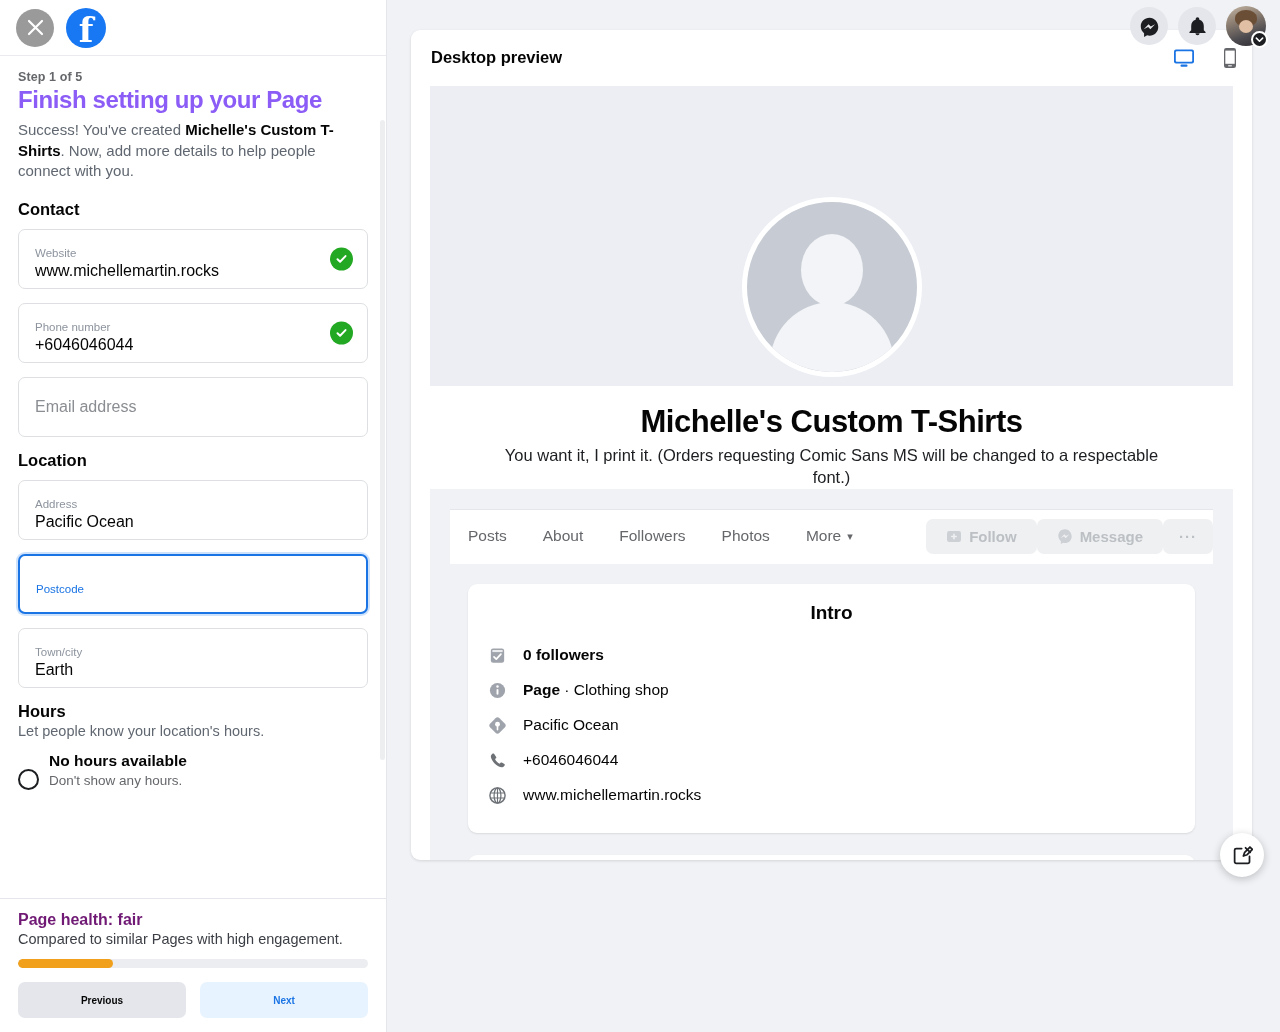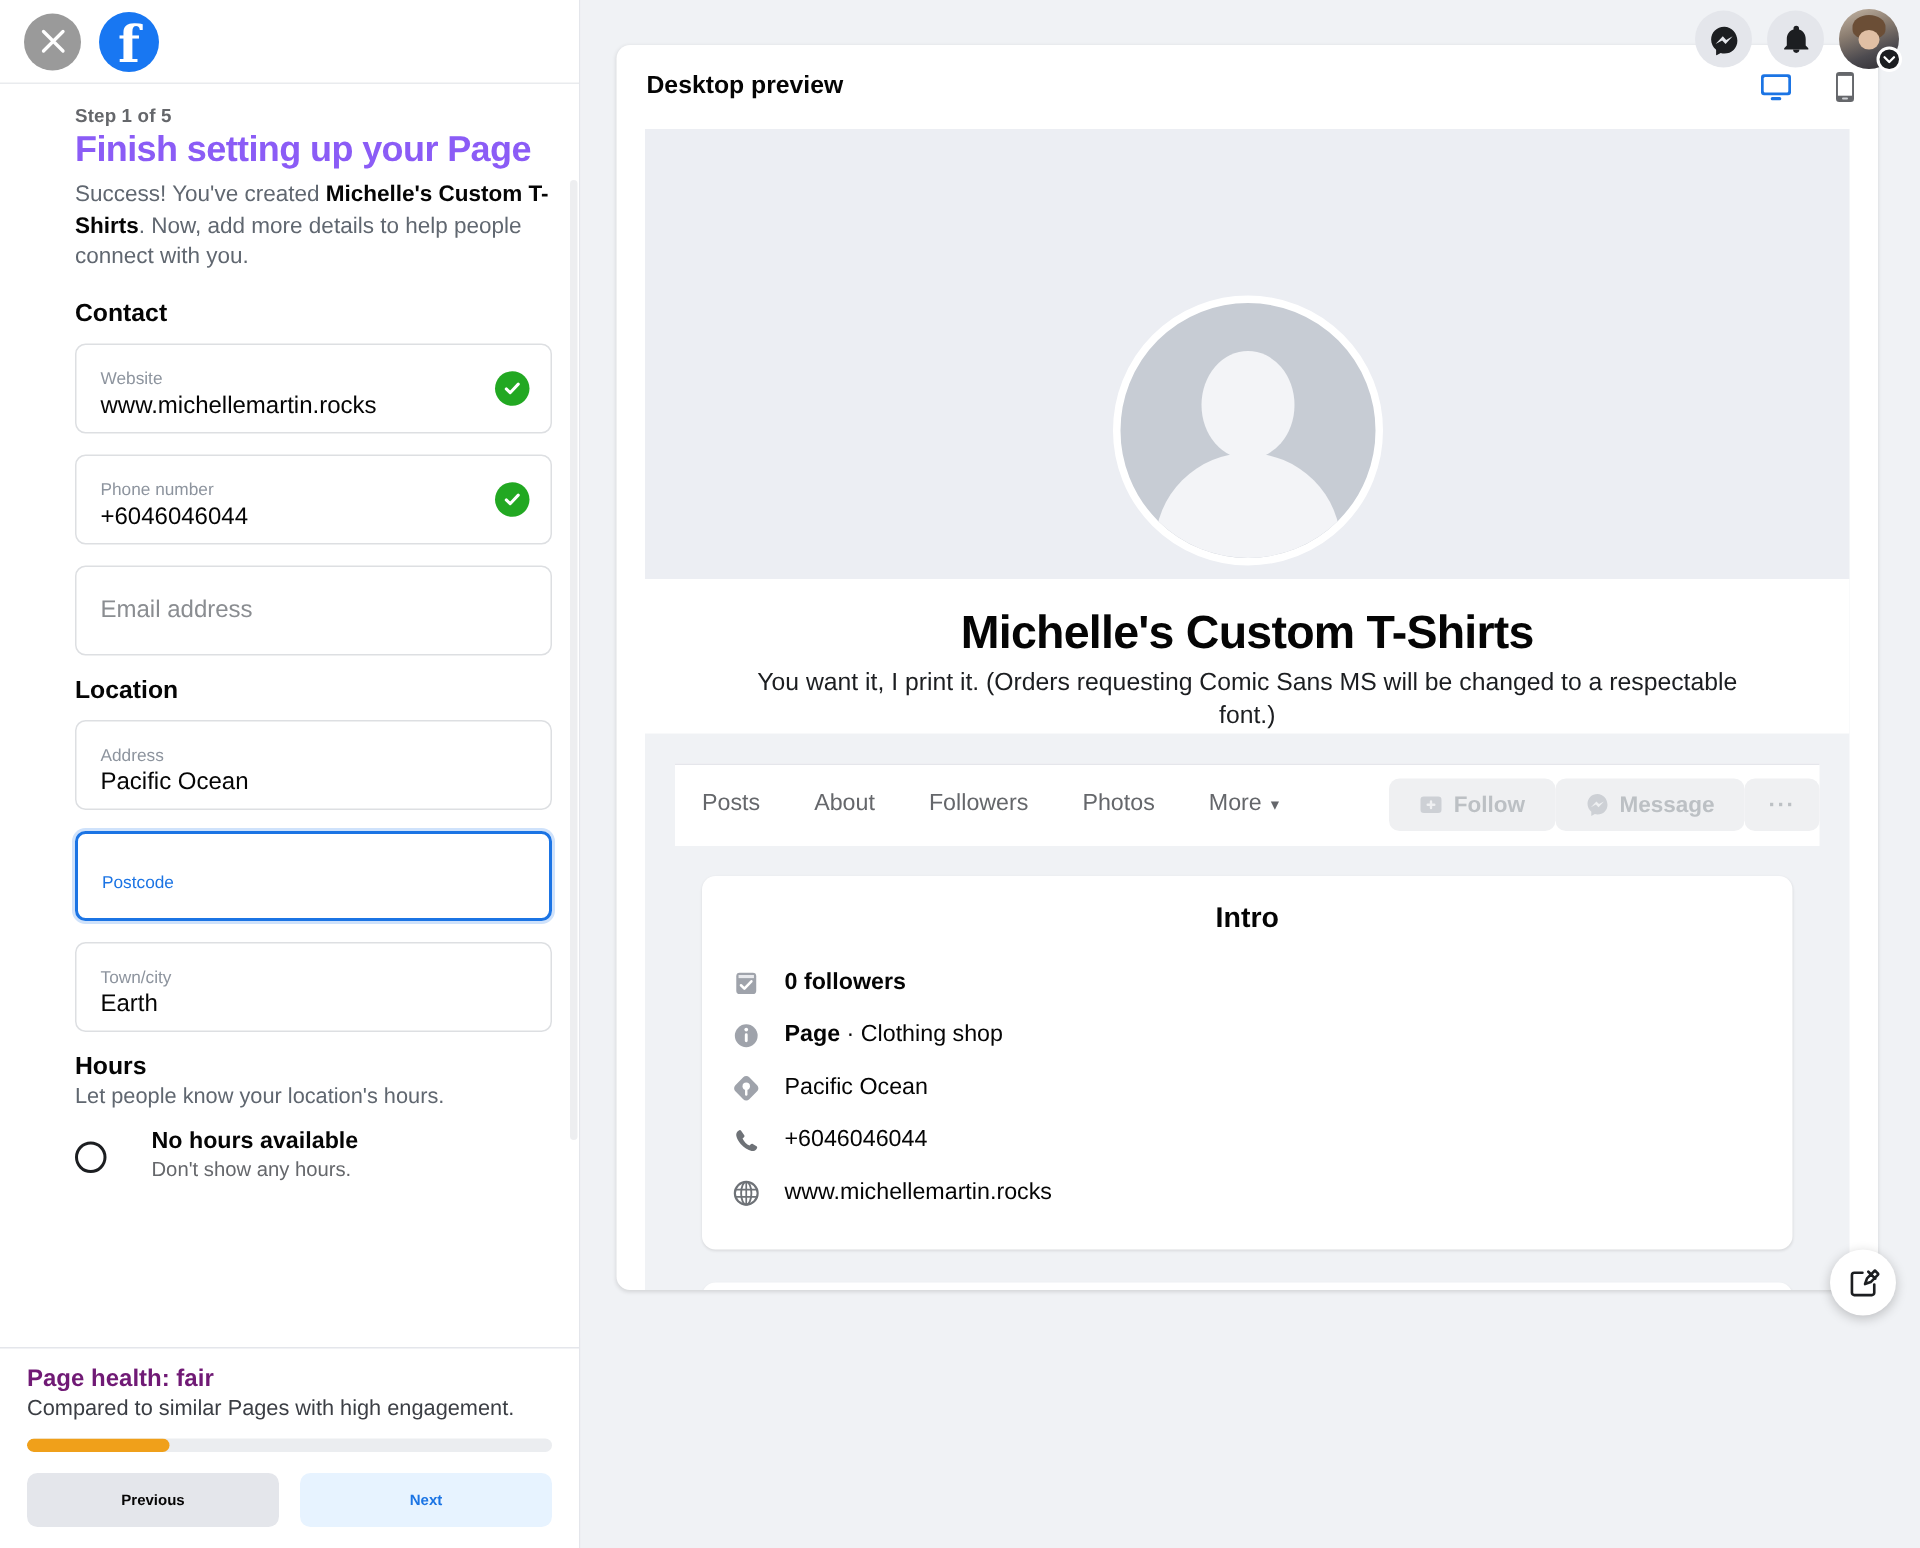--- a/index.html
+++ b/index.html
@@ -44,21 +44,20 @@
     color: #fff; font-size: 34px; font-weight: 700;
     font-family: "DejaVu Serif", serif;
     line-height: 38px; margin-top: 4px;
   }
 
   .sb-scroll {
     position: absolute;
     top: 56px; left: 0; right: 0; bottom: 0;
     padding: 14px 18px 0 18px;
     overflow: hidden;
-    margin-left: 32px;
   }
   .step-label {
     font-size: 12.5px; color: #65676b; font-weight: 700;
     letter-spacing: .1px; margin-bottom: 2px;
   }
   .sb-title {
     font-size: 24px; font-weight: 700; color: #8b5cf6;
     letter-spacing: -.4px; margin-bottom: 6px;
   }
   .sb-desc {
@@ -108,21 +107,21 @@
     transform: translateY(-50%);
     width: 23px; height: 23px; border-radius: 50%;
     background: #22a822;
     display: flex; align-items: center; justify-content: center;
   }
   .check svg { display: block; }
 
   .hours-title { font-size: 16.5px; font-weight: 700; color: #050505; margin-top: 2px; }
   .hours-sub { font-size: 14.5px; color: #606770; margin-top: 2px; }
   .radio-row {
-    display: flex; align-items: center; gap: 30px;
+    display: flex; align-items: flex-end; gap: 10px;
     margin-top: 12px; cursor: pointer;
   }
   .radio-circle {
     width: 21px; height: 21px; border-radius: 50%;
     border: 2px solid #1c1e21; flex: 0 0 21px; margin-top: 2px;
   }
   .radio-main { font-size: 15.5px; font-weight: 700; color: #050505; line-height: 20px;}
   .radio-sub { font-size: 13.5px; color: #65676b; line-height: 18px;}
 
   .sb-footer {

